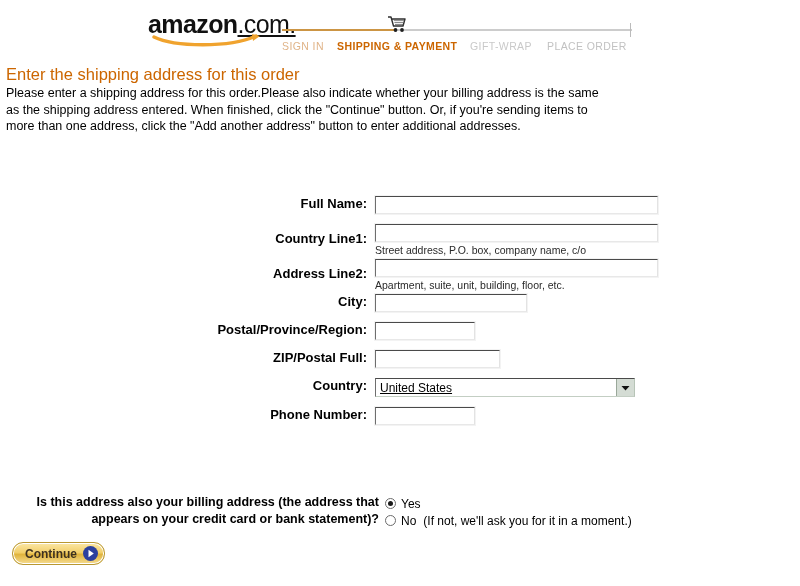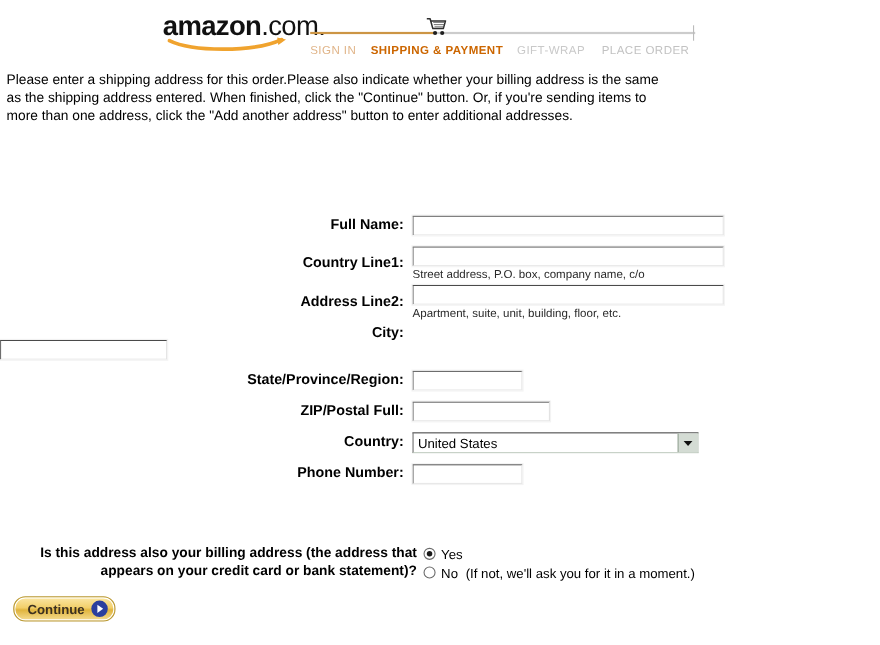--- a/index.html
+++ b/index.html
@@ -35,20 +35,21 @@
     letter-spacing: -0.6px;
     color: #111111;
     line-height: 1;
     white-space: nowrap;
   }
   .logo-text .b {
     font-weight: bold;
   }
   .logo-text .l {
     font-weight: normal;
+    text-decoration: underline;
   }
   .logo-swoosh {
     position: absolute;
     left: 4px;
     top: 21px;
     width: 112px;
     height: 14px;
     overflow: hidden;
   }
 
@@ -186,20 +187,21 @@
     display: flex;
     align-items: center;
   }
   .sel-value {
     font-size: 12px;
     padding-left: 4px;
     color: #000;
     flex: 1;
     white-space: nowrap;
     overflow: hidden;
+    text-decoration: underline;
   }
   .sel-arrow {
     width: 17px;
     height: 17px;
     background: #d4dcd4;
     border-left: 1px solid #9aa89a;
     display: flex;
     align-items: center;
     justify-content: center;
     flex: none;
@@ -327,20 +329,21 @@
     <div class="prog-labels">
       <span class="prog-label pl-signin">SIGN IN</span>
       <span class="prog-label pl-shipping">SHIPPING &amp; PAYMENT</span>
       <span class="prog-label pl-gift">GIFT-WRAP</span>
       <span class="prog-label pl-place">PLACE ORDER</span>
     </div>
   </div>
 </div>
 
 <div class="intro">
+  <h1 class="page-title">Enter the shipping address for this order</h1>
   <p class="intro-text">Please enter a shipping address for this order.Please also indicate whether your billing address is the same as the shipping address entered. When finished, click the "Continue" button.  Or, if you're sending items to more than one address, click the "Add another address" button to enter additional addresses.</p>
 </div>
 
 <div class="form">
 
   <div class="form-row" style="margin-bottom:10px;">
     <div class="form-label">Full Name:</div>
     <div class="form-control">
       <input class="txt" style="width: 283px;" type="text" value="">
     </div>
@@ -355,29 +358,29 @@
   </div>
 
   <div class="form-row" style="margin-bottom:3px;">
     <div class="form-label" style="padding-top:7px;">Address Line2:</div>
     <div class="form-control">
       <input class="txt" style="width: 283px;" type="text" value="">
       <div class="hint">Apartment, suite, unit, building, floor, etc.</div>
     </div>
   </div>
 
-  <div class="form-row" style="margin-bottom:10px;flex-direction:column;">
+  <div class="form-row" style="margin-bottom:10px;">
     <div class="form-label">City:</div>
     <div class="form-control">
       <input class="txt" style="width: 152px;" type="text" value="">
     </div>
   </div>
 
   <div class="form-row" style="margin-bottom:10px;">
-    <div class="form-label">State/Province/Region:</div>
+    <div class="form-label">Postal/Province/Region:</div>
     <div class="form-control">
       <input class="txt" style="width: 100px;" type="text" value="">
     </div>
   </div>
 
   <div class="form-row" style="margin-bottom:10px;">
     <div class="form-label">ZIP/Postal Full:</div>
     <div class="form-control">
       <input class="txt" style="width: 125px;" type="text" value="">
     </div>

